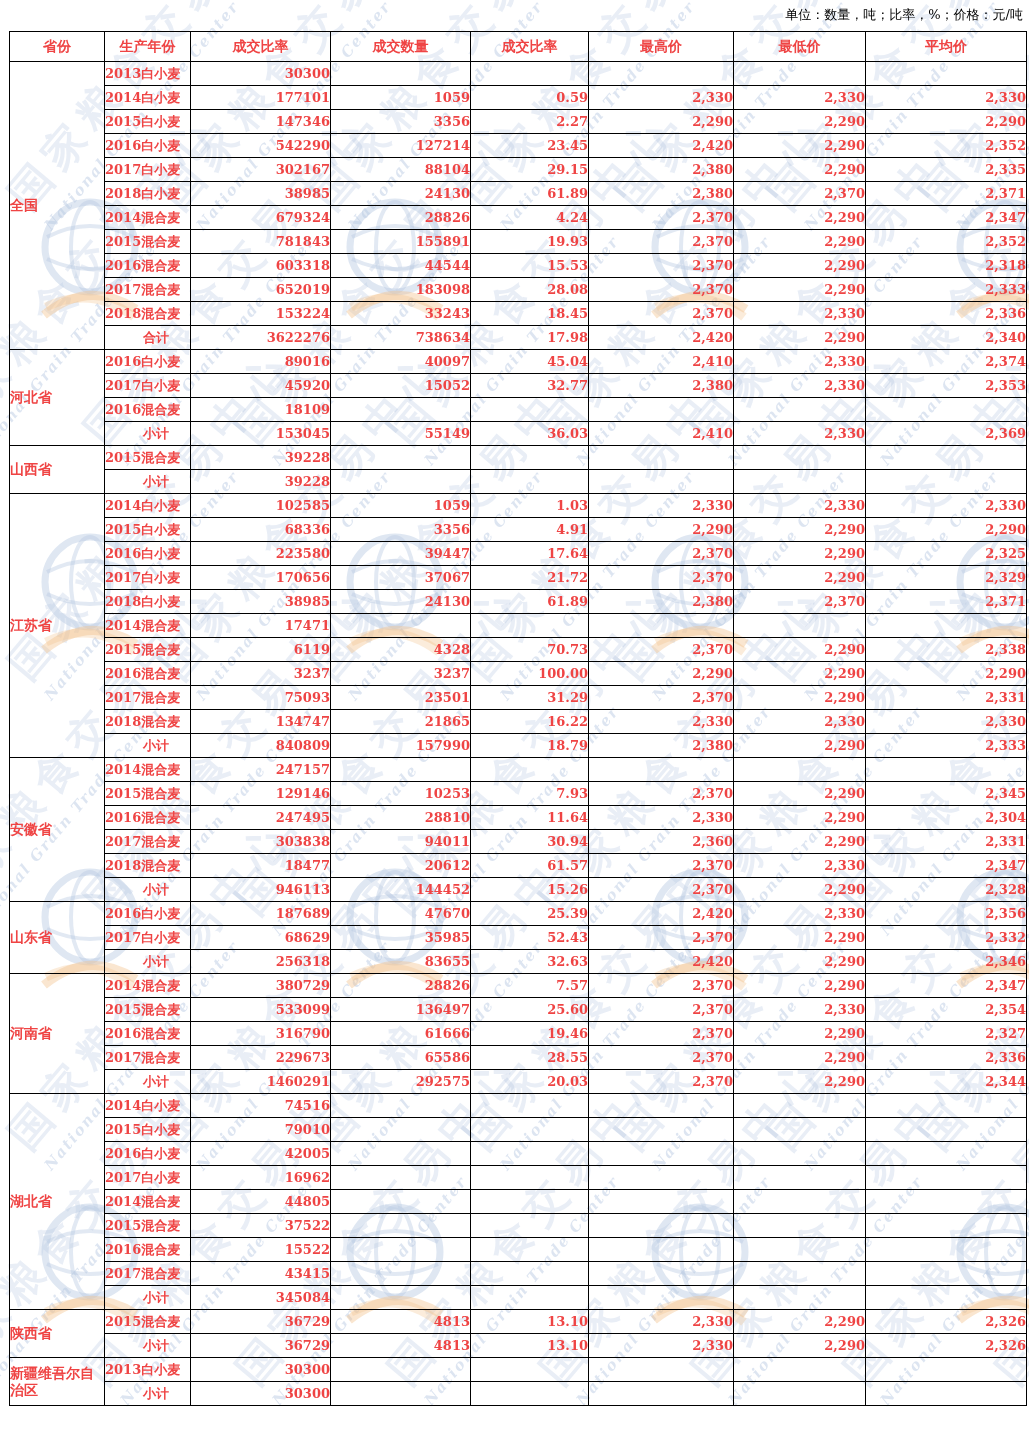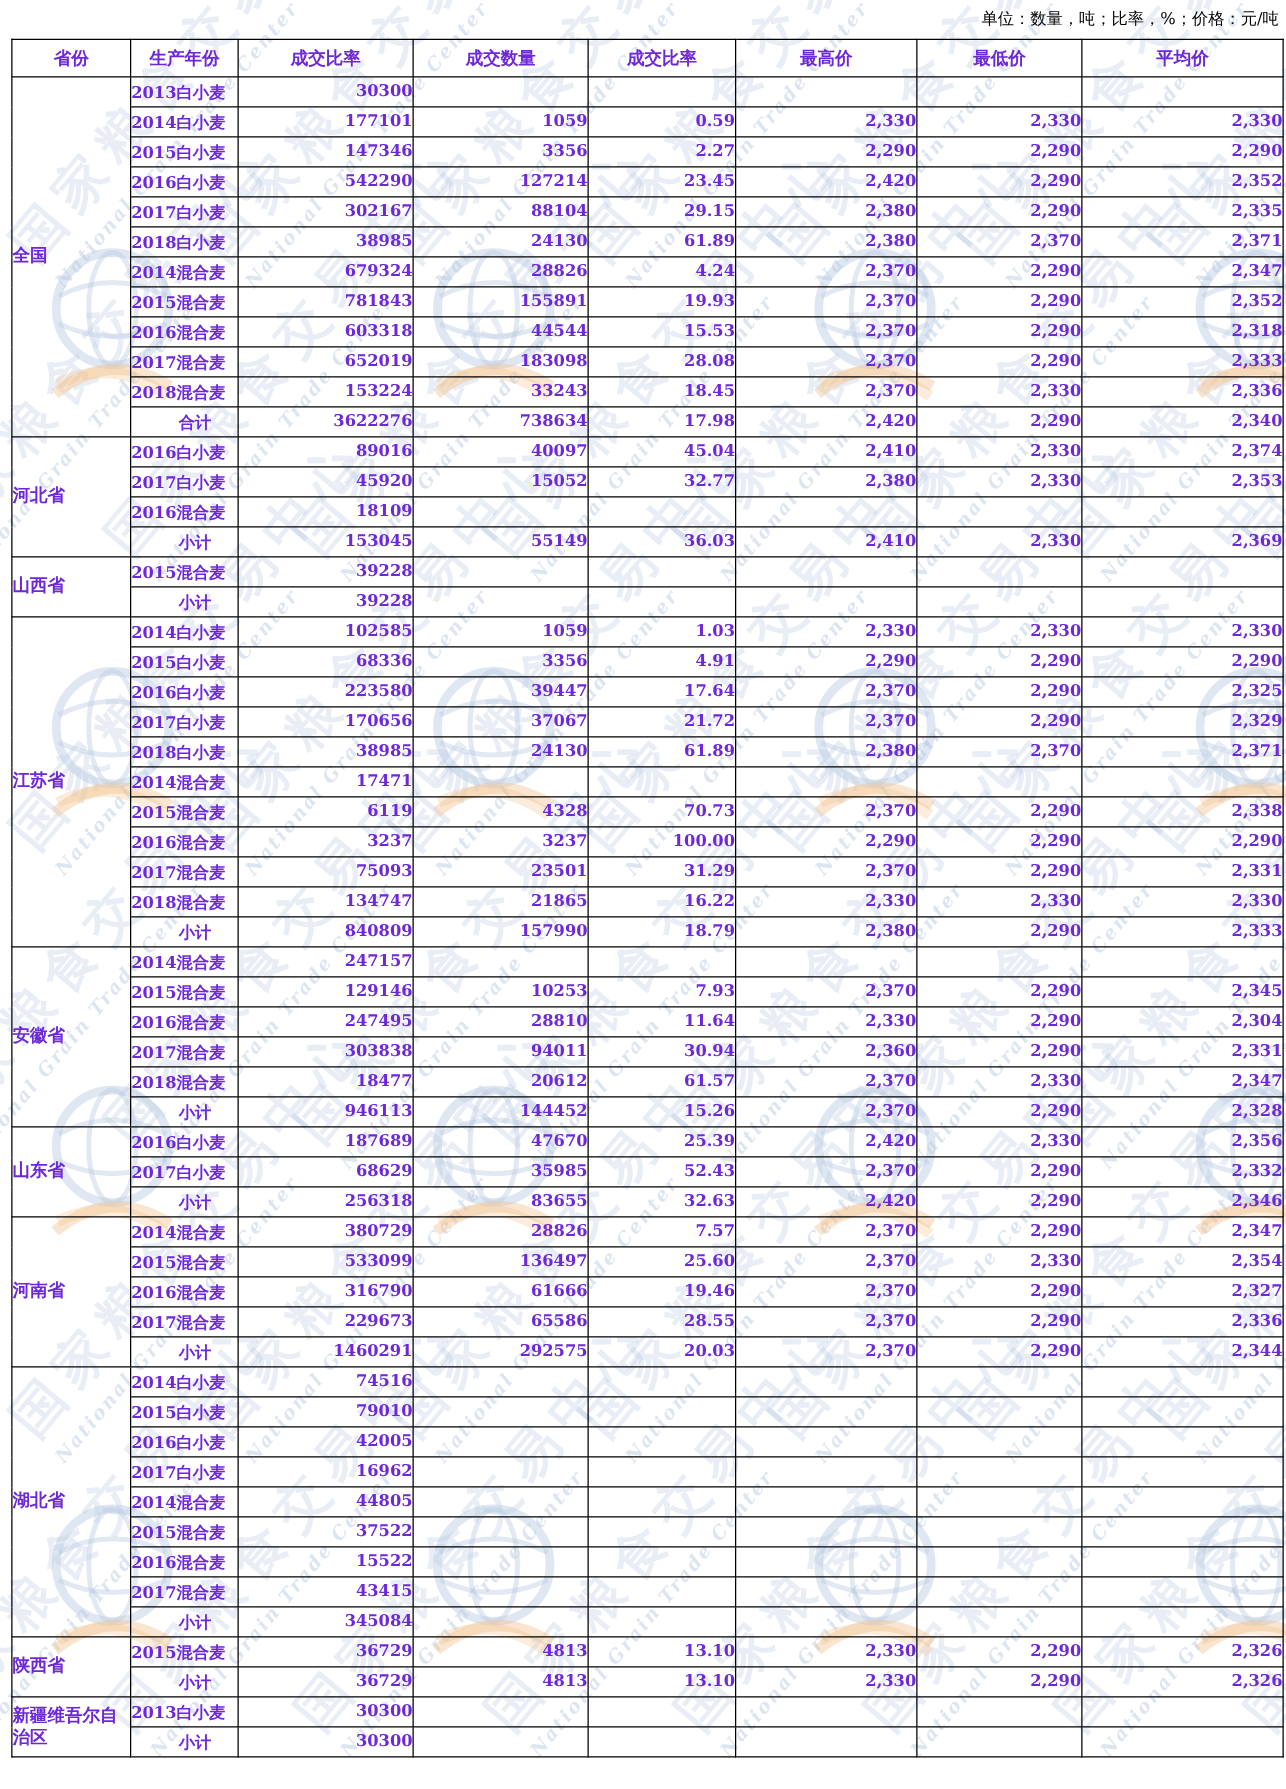--- a/index.html
+++ b/index.html
@@ -45,21 +45,21 @@
     color: #000;
   }
 
   table.grid {
     position: absolute;
     left: 9px; top: 31px;
     width: 1017px;
     border-collapse: collapse;
     table-layout: fixed;
     font-size: 13px; font-weight: bold;
-    color: #6d28d9;
+    color: #ef4444;
     background: transparent;
   }
   table.grid th, table.grid td {
     border: 1px solid #000;
     padding: 0;
     box-sizing: border-box;
     overflow: hidden;
     background: transparent;
   }
   table.grid th {

